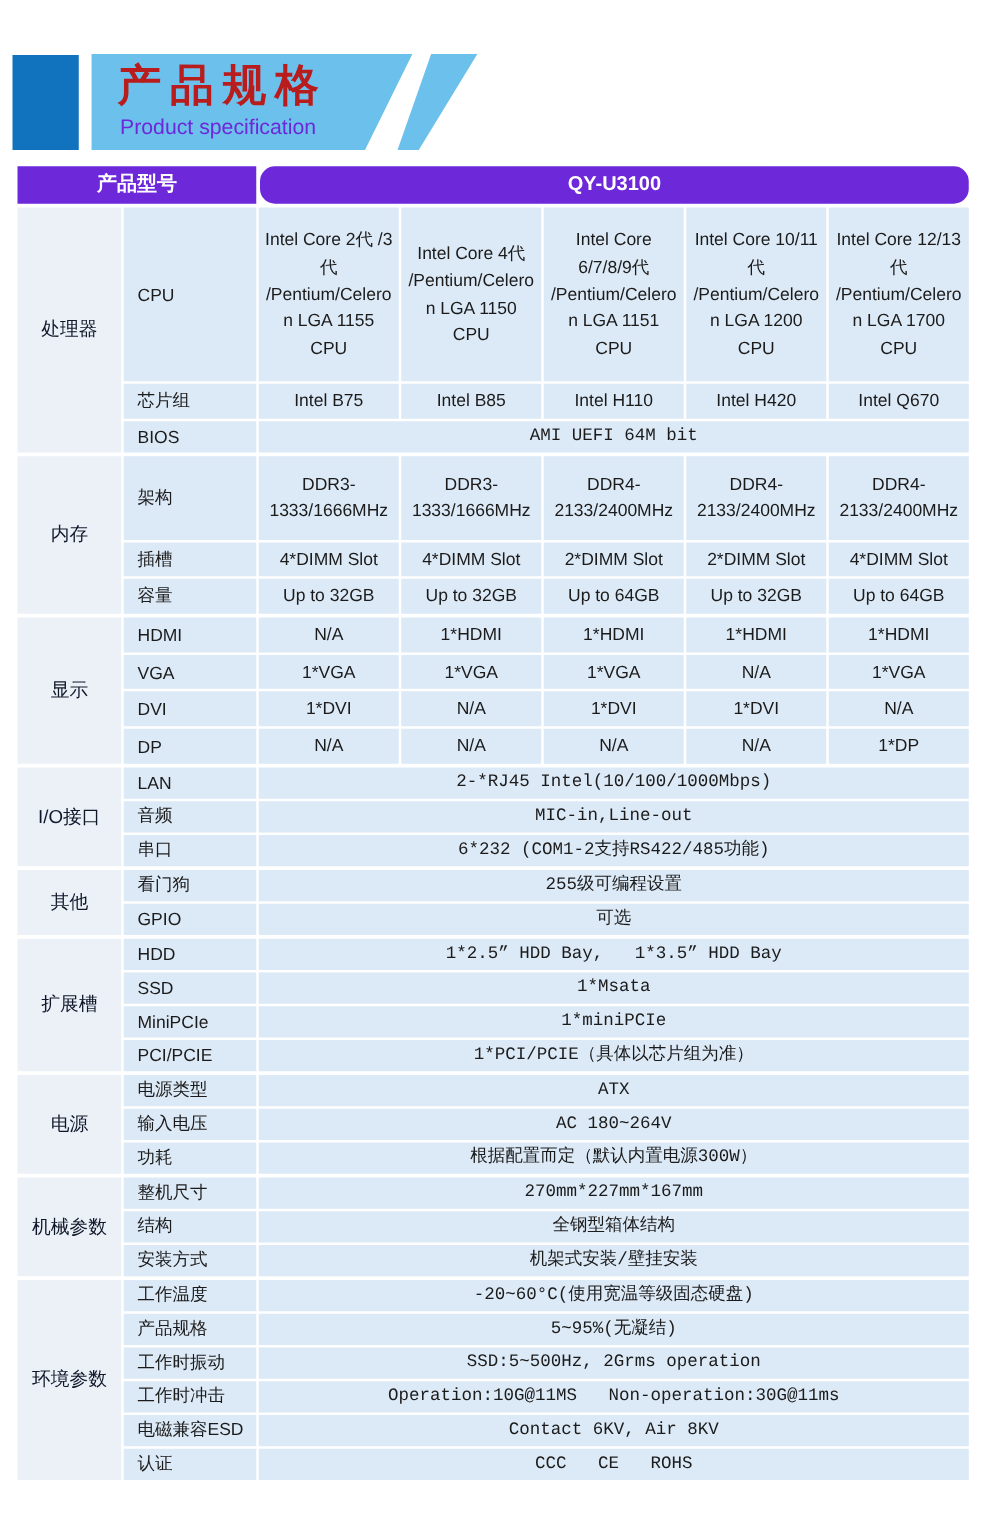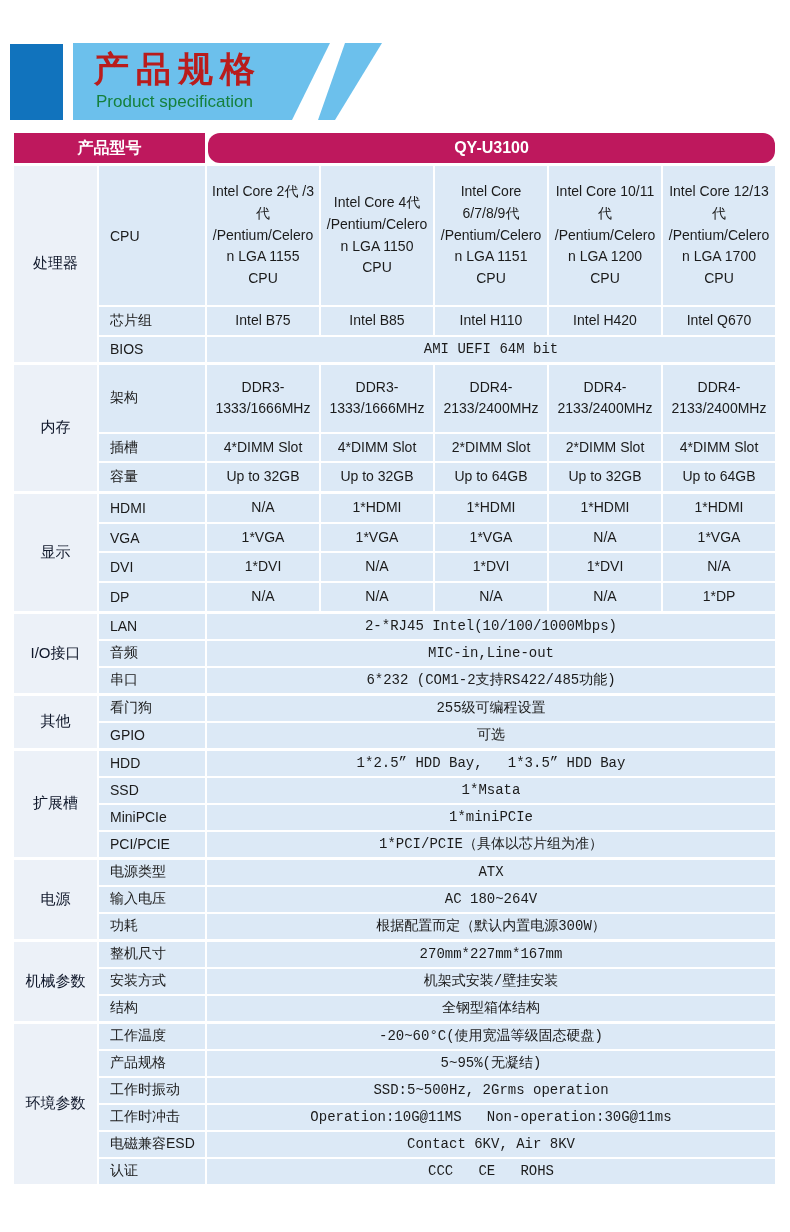--- a/index.html
+++ b/index.html
@@ -10,25 +10,25 @@
   }
   
   .banner-square{position:absolute;left:10px;top:44px;width:53px;height:76px;background:#1173bd;}
   .banner{position:absolute;left:73px;top:43px;width:316px;height:77px;}
   .banner-main{position:absolute;left:0;top:0;width:100%;height:100%;background:#6cc0ec;
     clip-path:polygon(0 0,257px 0,219px 100%,0 100%);}
   .banner-tail{position:absolute;left:0;top:0;width:100%;height:100%;background:#6cc0ec;
     clip-path:polygon(272px 0,309px 0,262px 100%,245px 100%);}
   .banner-title{position:absolute;left:21px;top:6px;z-index:2;font-size:35px;font-weight:bold;
     color:#b91c1c;letter-spacing:7px;line-height:1.15;white-space:nowrap;}
-  .banner-sub{position:absolute;left:23px;top:49px;z-index:2;font-size:17px;color:#15803d;white-space:nowrap;}
+  .banner-sub{position:absolute;left:23px;top:49px;z-index:2;font-size:17px;color:#6d28d9;white-space:nowrap;}
   
   .spec{position:absolute;left:14px;top:133px;width:761px;}
   .thead{display:flex;gap:3px;margin-bottom:3px;}
-  .th{background:#be185d;color:#ffffff;font-weight:bold;font-size:16px;height:30px;line-height:30px;text-align:center;}
+  .th{background:#6d28d9;color:#ffffff;font-weight:bold;font-size:16px;height:30px;line-height:30px;text-align:center;}
   .th-left{width:191px;}
   .th-right{flex:1;border-radius:12px;}
   .group{display:flex;gap:2px;margin-bottom:3px;}
   .cat{width:83px;background:#ecf1f8;display:flex;align-items:center;justify-content:center;
     font-weight:normal;font-size:15px;color:#0f172a;}
   .rows{flex:1;display:flex;flex-direction:column;gap:2px;}
   .row{display:flex;gap:2px;}
   .label{width:106px;background:#dce9f6;display:flex;align-items:center;padding-left:11px;
     box-sizing:border-box;font-size:14px;min-height:25px;}
   .cell{flex:1;background:#dce9f6;display:flex;align-items:center;justify-content:center;
@@ -216,26 +216,26 @@
         </div>
       </div>
       <div class="group">
         <div class="cat">机械参数</div>
         <div class="rows">
           <div class="row">
             <div class="label">整机尺寸</div>
             <div class="cell span">270mm*227mm*167mm</div>
           </div>
           <div class="row">
+            <div class="label">结构</div>
+            <div class="cell span">全钢型箱体结构</div>
+          </div>
+          <div class="row">
             <div class="label">安装方式</div>
             <div class="cell span">机架式安装/壁挂安装</div>
-          </div>
-          <div class="row">
-            <div class="label">结构</div>
-            <div class="cell span">全钢型箱体结构</div>
           </div>
         </div>
       </div>
       <div class="group">
         <div class="cat">环境参数</div>
         <div class="rows">
           <div class="row">
             <div class="label">工作温度</div>
             <div class="cell span">-20~60°C(使用宽温等级固态硬盘)</div>
           </div>

